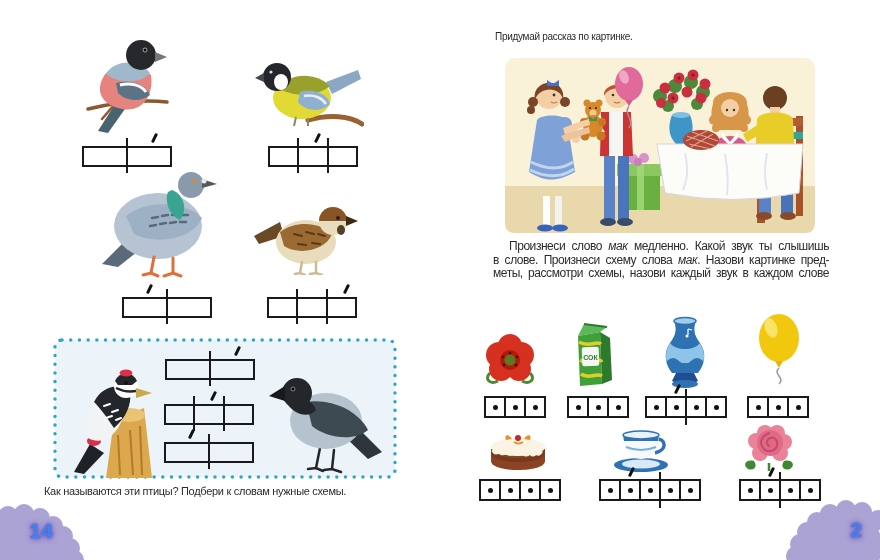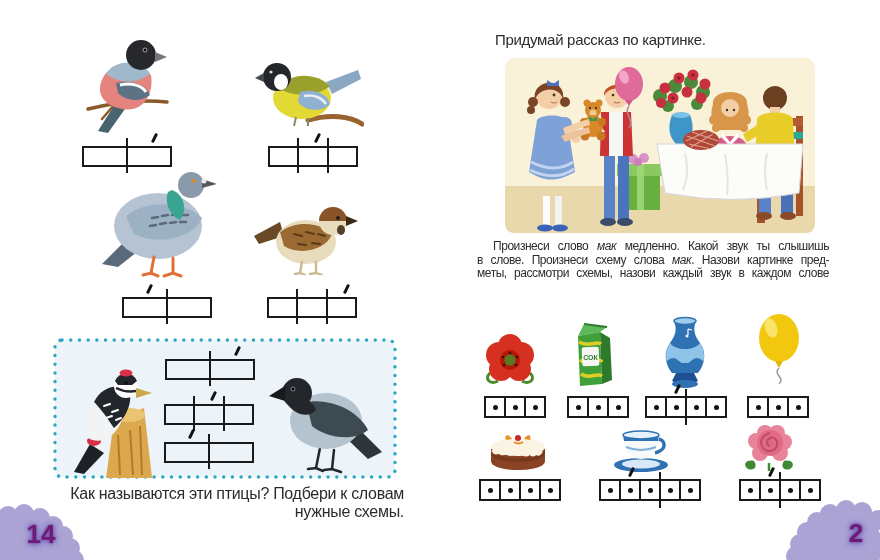--- a/index.html
+++ b/index.html
@@ -15,29 +15,29 @@
           border-radius:1px;transform:rotate(26deg);}
   
   .snd-row{display:flex;}
   .snd-cell{width:22px;height:22px;border:2px solid #1a1a1a;box-sizing:border-box;
             margin-left:-2px;display:flex;align-items:center;justify-content:center;background:#fff;}
   .snd-cell:first-child{margin-left:0;}
   .dot{width:5px;height:5px;border-radius:50%;background:#111;}
   .snd-div{position:absolute;top:-7px;bottom:-7px;width:2px;background:#1a1a1a;}
   .snd-accent{top:-12px;}
   
-  .caption{font-size:16px;letter-spacing:-0.3px;text-align:right;}
-  .title{font-size:15px;letter-spacing:-0.3px;}
+  .caption{font-size:11px;letter-spacing:-0.3px;text-align:left;}
+  .title{font-size:10px;letter-spacing:-0.3px;}
   .para{width:352px;font-size:12px;line-height:13.6px;letter-spacing:-0.45px;}
-  .pline{text-align:left;}
+  .pline{text-align:left;margin-left:16px;}
   .pline.just{text-align:justify;text-align-last:justify;}
   .pline.indent{text-indent:16px;}
   .it{font-style:italic;}
   
-  .pagenum{position:absolute;font-size:26px;font-weight:bold;color:#701a75;text-align:center;
+  .pagenum{position:absolute;font-size:21px;font-weight:bold;color:#3b82f6;text-align:center;
            text-shadow:0 0 2px #6a55b0,0 0 5px #6a55b0,0 1px 6px #7a66c0;}
   
   .taskbox-rect{fill:#edf4f9;stroke:#2ba7c4;stroke-width:3.4;stroke-linecap:round;}
 </style>
 </head>
 <body>
 
 <div class="stage">
 
   <section>

